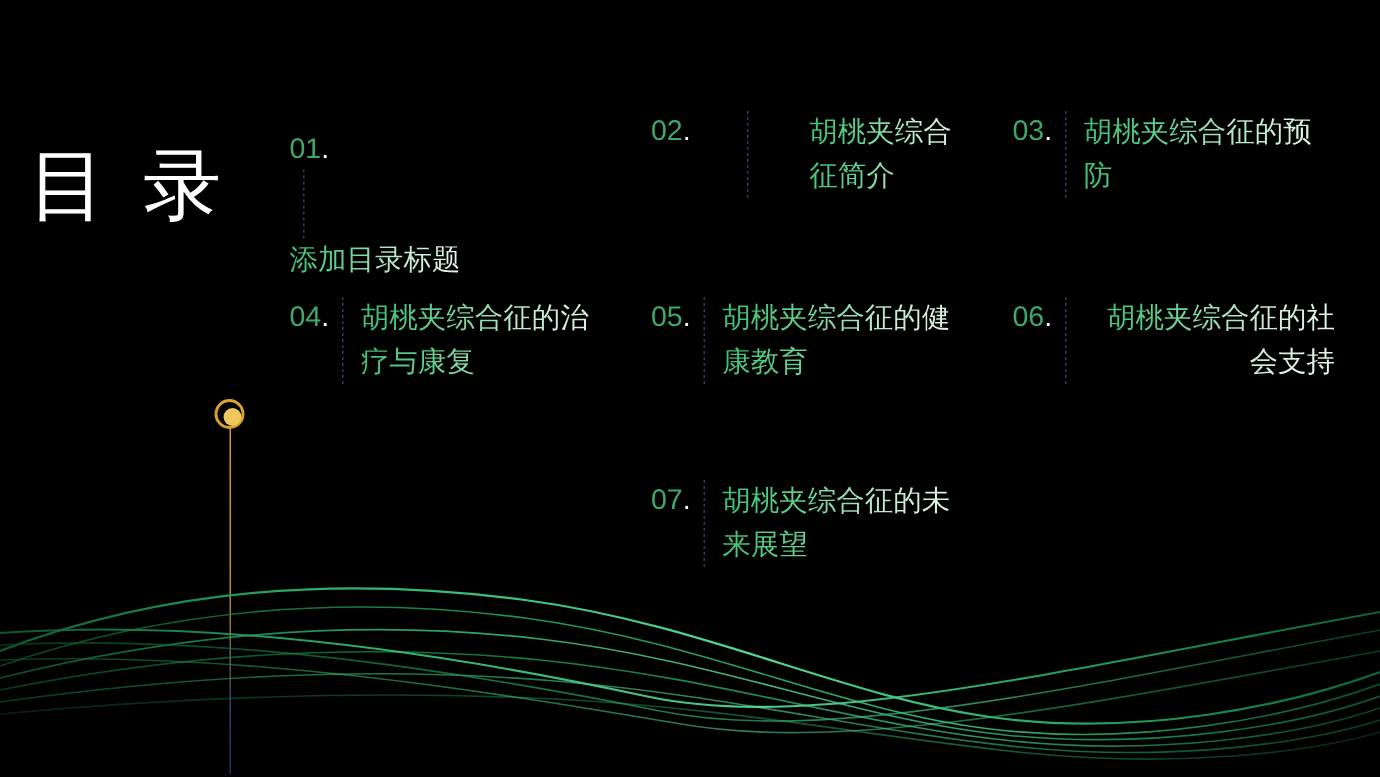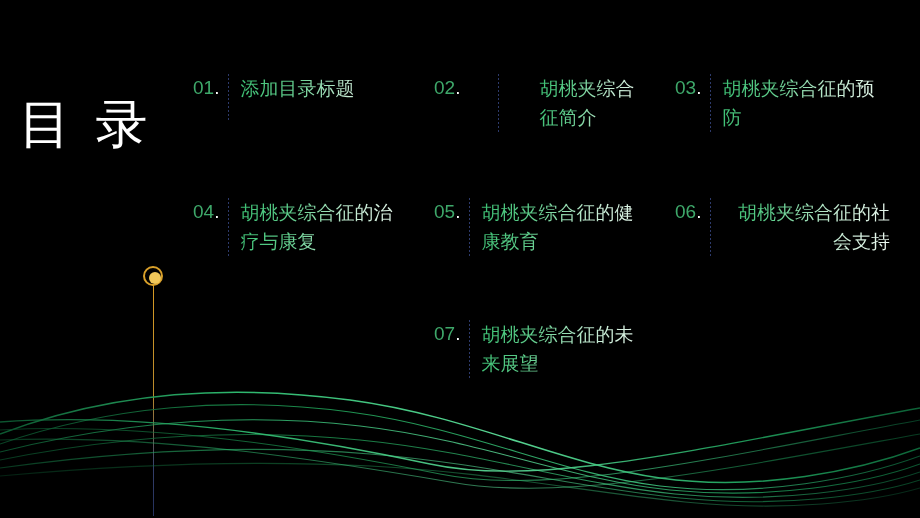--- a/index.html
+++ b/index.html
@@ -130,21 +130,21 @@
     font-weight: 400;
     background: linear-gradient(100deg, #3bbf72 0%, #5fce8c 30%, #bfe9cf 62%, #eef9f2 100%);
     -webkit-background-clip: text;
     background-clip: text;
     color: transparent;
     -webkit-text-fill-color: transparent;
     flex: 1 1 auto;
   }
 
   
-  #toc-1 { left: 193px; top:  74px; width: 215px; }
+  #toc-1 { left: 193px; top:  86px; width: 215px; flex-direction: column; }
   #toc-2 { left: 434px; top:  74px; width: 215px; gap: 29px; }
   #toc-3 { left: 675px; top:  74px; width: 215px; }
   #toc-4 { left: 193px; top: 198px; width: 215px; justify-content: space-between; }
   #toc-5 { left: 434px; top: 198px; width: 215px; }
   #toc-6 { left: 675px; top: 198px; width: 215px; text-align: right; }
   #toc-7 { left: 434px; top: 320px; width: 215px; }
 </style>
 </head>
 <body>
 

